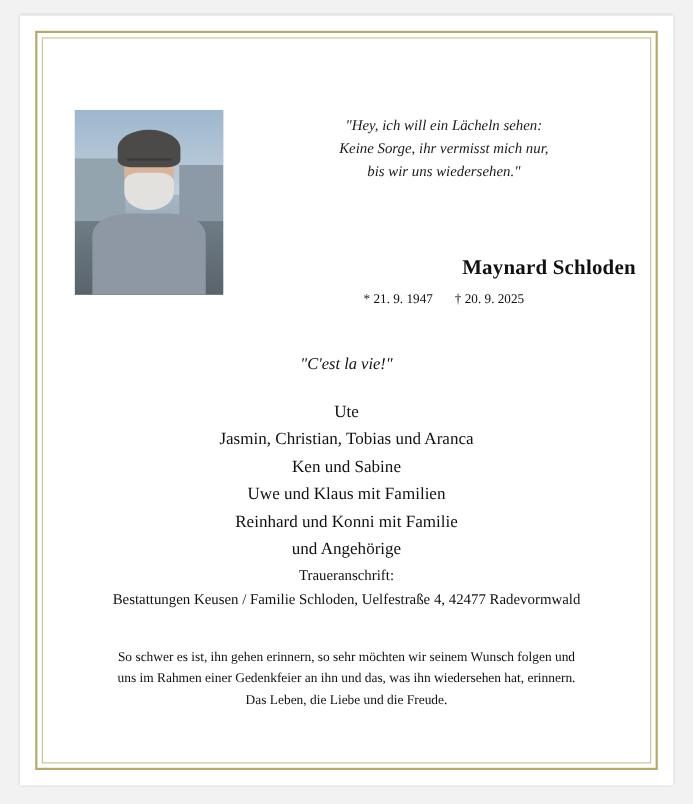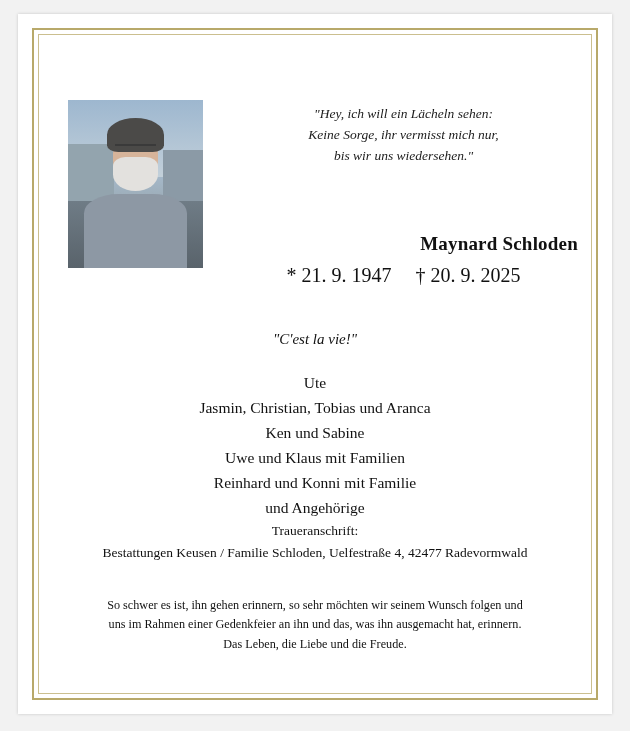--- a/index.html
+++ b/index.html
@@ -147,21 +147,21 @@
     margin-top: 4px;
   }
   .name {
     font-size: 19px;
     font-weight: bold;
     margin-top: 66px;
     letter-spacing: 0.2px;
     text-align: right;
   }
   .dates {
-    font-size: 20px;
+    font-size: 12px;
     margin-top: 9px;
   }
   .dates .sep {
     display: inline-block;
     width: 14px;
   }
 
   
   .middle {
     text-align: center;
@@ -252,20 +252,20 @@
     </div>
 
     <div class="address-block">
       <div>Traueranschrift:</div>
       <div>Bestattungen Keusen / Familie Schloden, Uelfestraße 4, 42477 Radevormwald</div>
     </div>
 
     <div class="paras">
       <div class="para">
         <span class="line">So schwer es ist, ihn gehen erinnern, so sehr möchten wir seinem Wunsch folgen und</span>
-        <span class="line">uns im Rahmen einer Gedenkfeier an ihn und das, was ihn ausgemacht hat, erinnern.</span>
+        <span class="line">uns im Rahmen einer Gedenkfeier an ihn und das, was ihn wiedersehen hat, erinnern.</span>
         <span class="line">Das Leben, die Liebe und die Freude.</span>
       </div>
 
     </div>
 
   </div>
 </div>
 
 </body></html>

